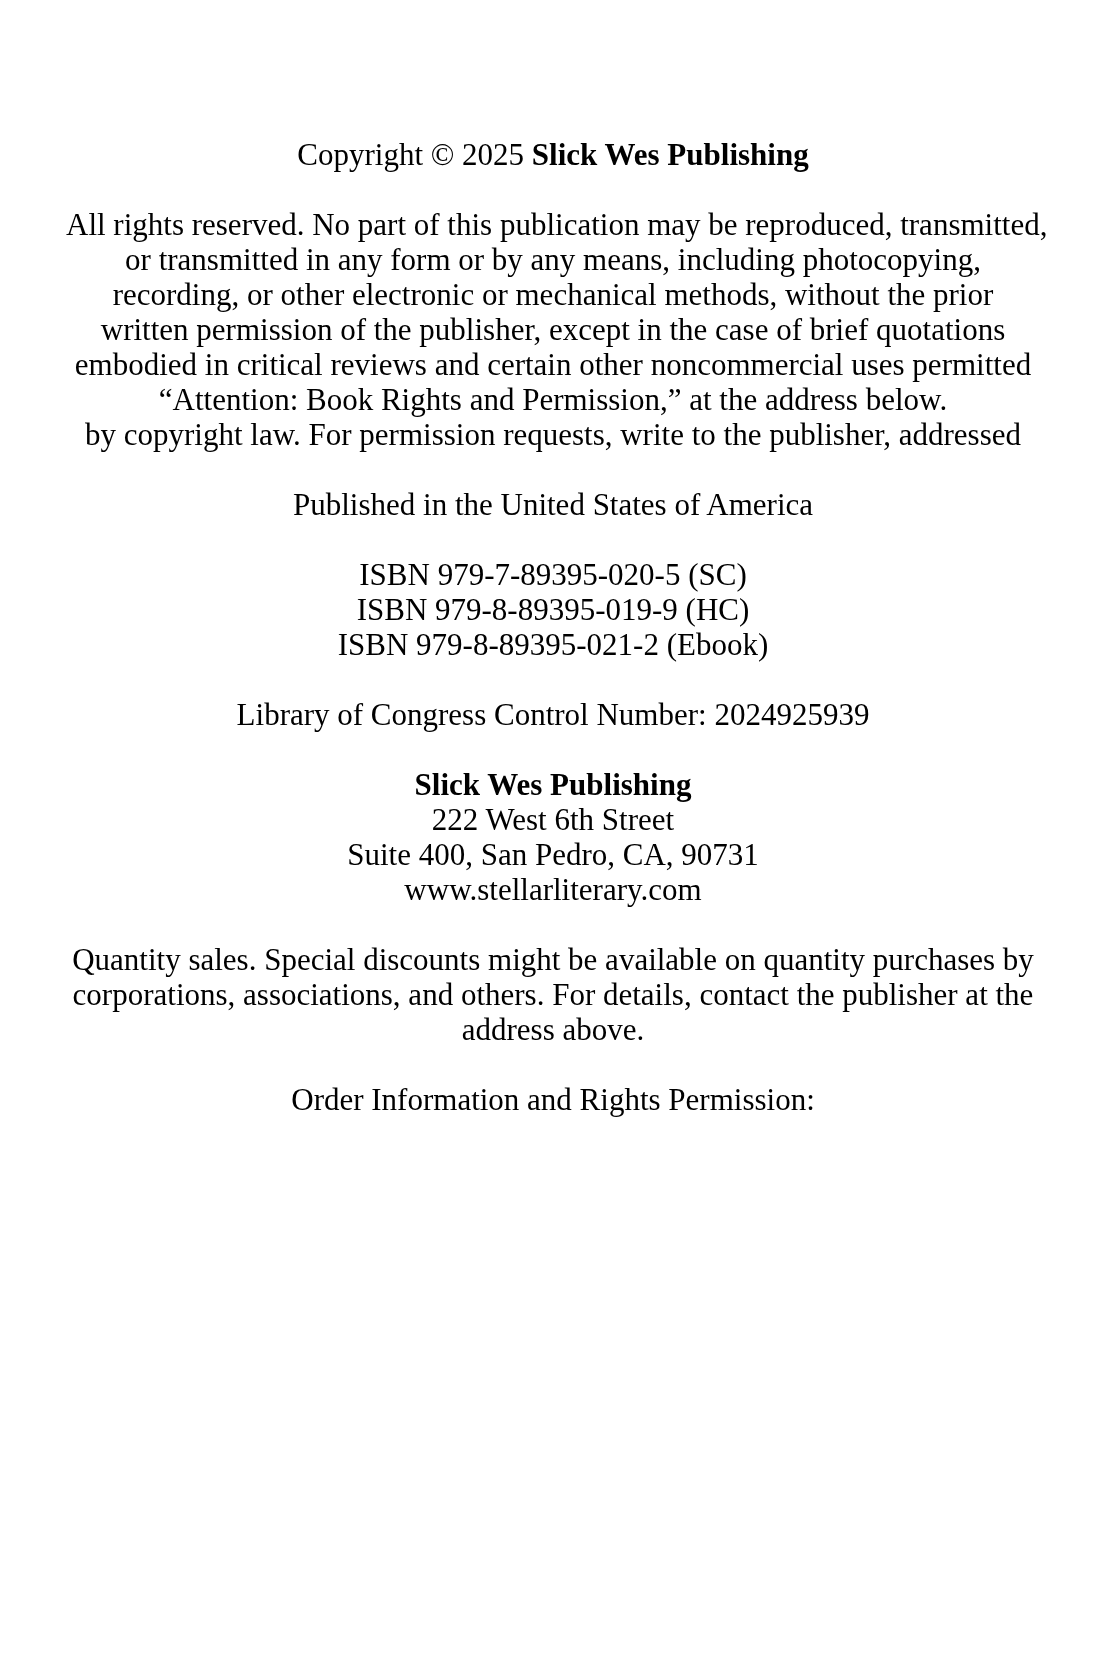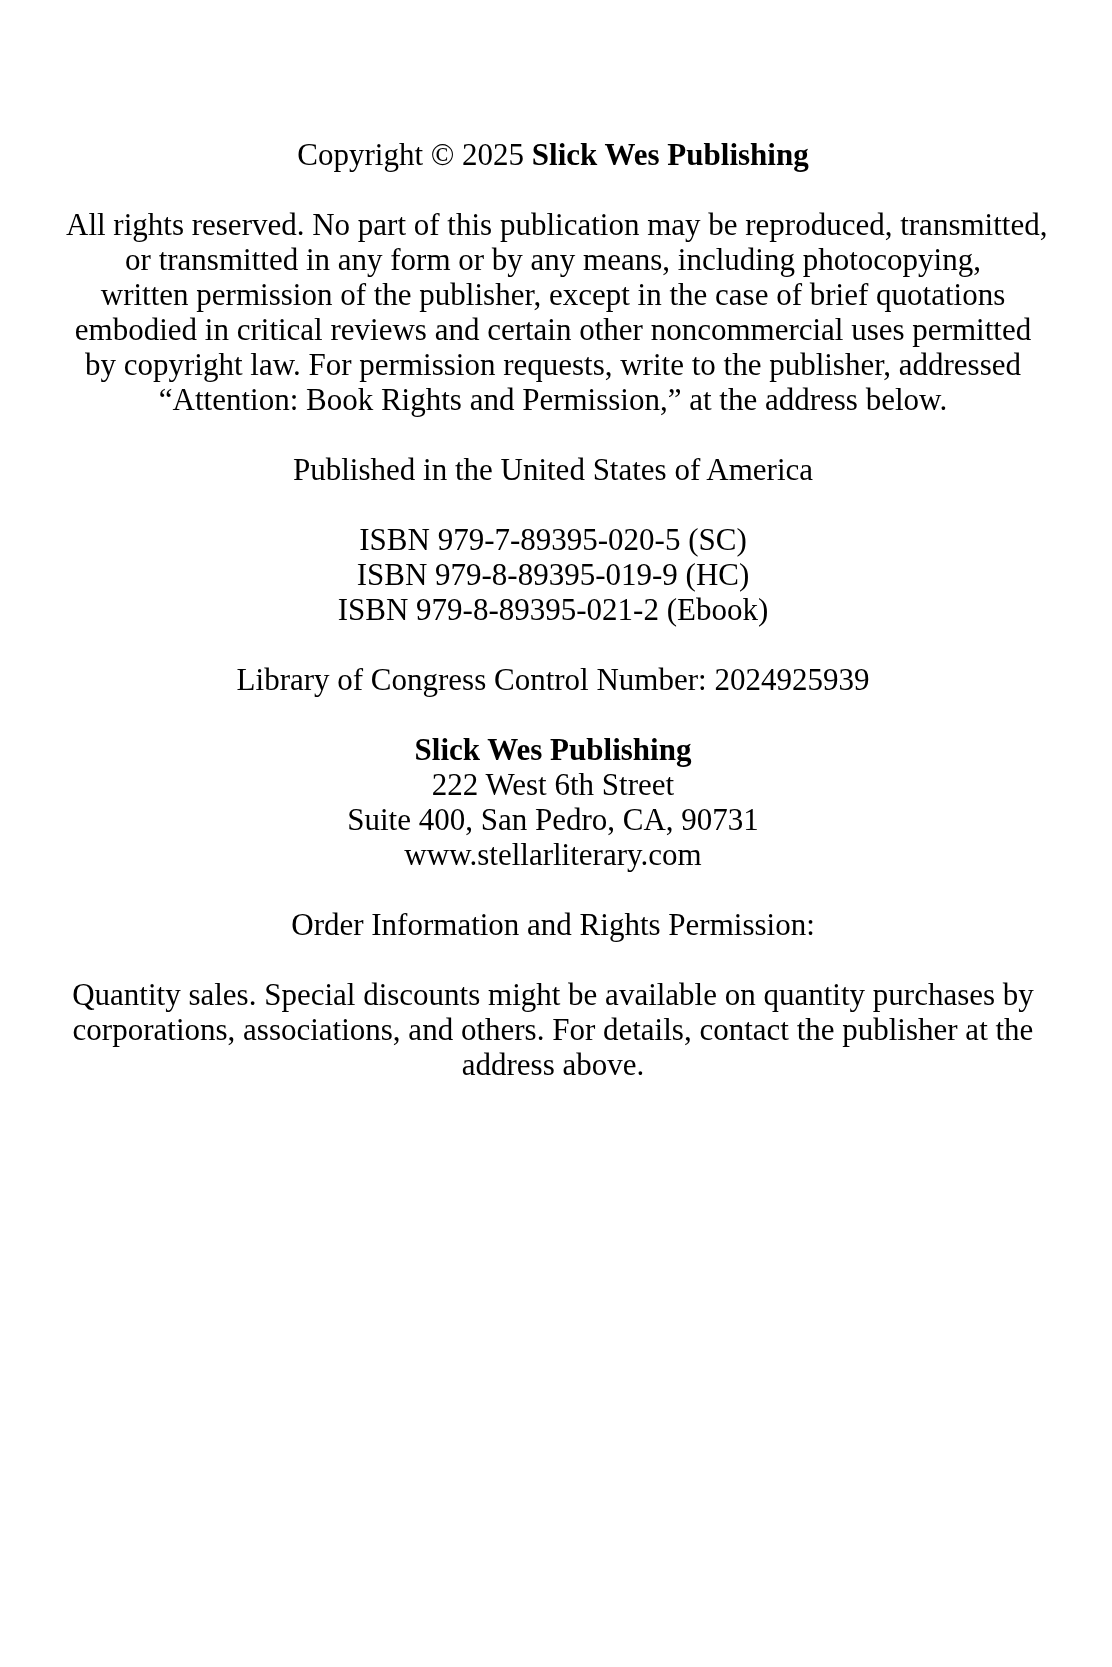--- a/index.html
+++ b/index.html
@@ -31,45 +31,46 @@
 </head>
 <body>
 
 <div class="page">
 
   <p class="block line"><span>Copyright © 2025 </span><span class="bold">Slick Wes Publishing</span></p>
 
   <div class="block">
     <div class="line">All rights reserved. No part of this publication may be reproduced, transmitted,</div>
     <div class="line">or transmitted in any form or by any means, including photocopying,</div>
+    <div class="line">recording, or other electronic or mechanical methods, without the prior</div>
     <div class="line">written permission of the publisher, except in the case of brief quotations</div>
     <div class="line">embodied in critical reviews and certain other noncommercial uses permitted</div>
+    <div class="line">“Attention: Book Rights and Permission,” at the address below.</div>
     <div class="line">by copyright law. For permission requests, write to the publisher, addressed</div>
-    <div class="line">“Attention: Book Rights and Permission,” at the address below.</div>
   </div>
 
   <div class="block line">Published in the United States of America</div>
 
   <div class="block">
     <div class="line">ISBN 979-7-89395-020-5 (SC)</div>
     <div class="line">ISBN 979-8-89395-019-9 (HC)</div>
     <div class="line">ISBN 979-8-89395-021-2 (Ebook)</div>
   </div>
 
   <div class="block line">Library of Congress Control Number: 2024925939</div>
 
   <div class="block">
     <div class="line bold">Slick Wes Publishing</div>
     <div class="line">222 West 6th Street</div>
     <div class="line">Suite 400, San Pedro, CA, 90731</div>
     <div class="line">www.stellarliterary.com</div>
   </div>
 
-  <div class="block line">Order Information and Rights Permission:</div>
-
   <div class="block">
     <div class="line">Quantity sales. Special discounts might be available on quantity purchases by</div>
     <div class="line">corporations, associations, and others. For details, contact the publisher at the</div>
     <div class="line">address above.</div>
   </div>
 
+  <div class="block line">Order Information and Rights Permission:</div>
+
 
 </div>
 
 </body></html>

